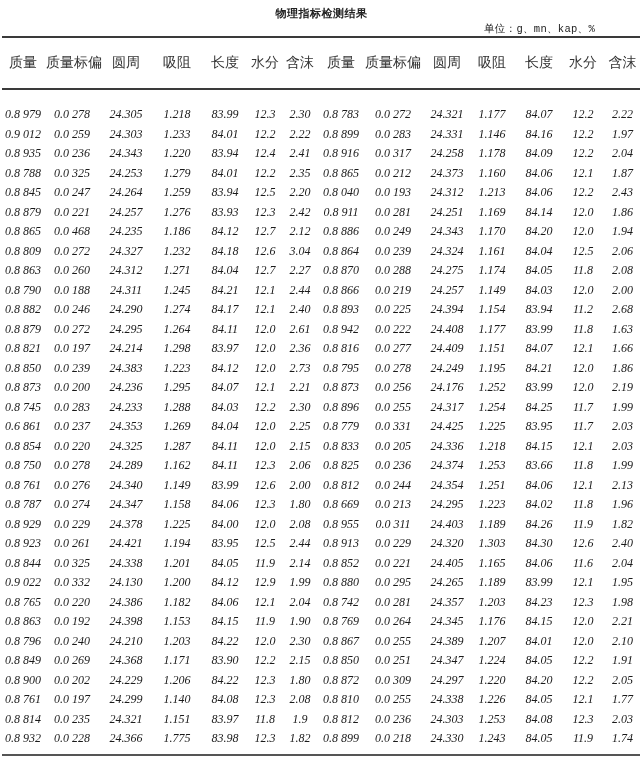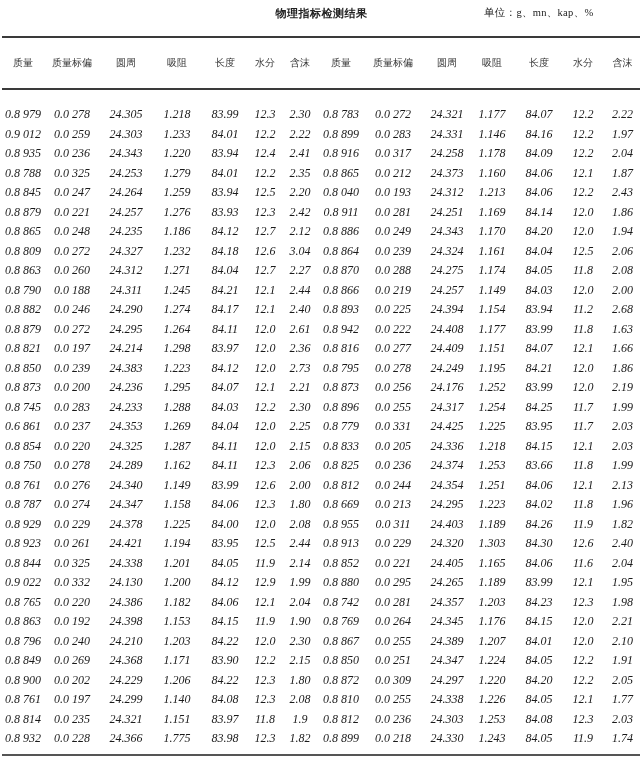--- a/index.html
+++ b/index.html
@@ -22,24 +22,24 @@
       width: 643px;
       text-align: center;
       font-size: 11px;
       font-weight: bold;
       letter-spacing: 0.5px;
       font-family: "DejaVu Sans", sans-serif;
       color: #222;
     }
     .unit {
       position: absolute;
-      top: 6px;
+      top: 22px;
       left: 484px;
       font-size: 10.5px;
-      font-family: Liberation Serif, serif;
+      font-family: Liberation Mono, monospace;
       color: #222;
       letter-spacing: 0.3px;
     }
     .rule {
       position: absolute;
       left: 2px;
       width: 638px;
       height: 2px;
       background: #3a3a3a;
     }
@@ -52,21 +52,21 @@
       left: 0;
       border-collapse: collapse;
       table-layout: fixed;
       width: 643px;
     }
     table.head { top: 52px; }
     table.body { top: 105px; font-style: italic; }
 
     th {
       font-weight: normal;
-      font-size: 10px;
+      font-size: 14px;
       font-family: "DejaVu Sans", sans-serif;
       color: #333;
       height: 22px;
       padding: 0;
       text-align: center;
       white-space: nowrap;
     }
     td {
       font-size: 12px;
       height: 19.5px;
@@ -246,21 +246,21 @@
         <td>0.8 911</td>
         <td>0.0 281</td>
         <td>24.251</td>
         <td>1.169</td>
         <td>84.14</td>
         <td>12.0</td>
         <td>1.86</td>
       </tr>
       <tr>
         <td>0.8 865</td>
-        <td>0.0 248</td>
+        <td>0.0 468</td>
         <td>24.235</td>
         <td>1.186</td>
         <td>84.12</td>
         <td>12.7</td>
         <td>2.12</td>
         <td>0.8 886</td>
         <td>0.0 249</td>
         <td>24.343</td>
         <td>1.170</td>
         <td>84.20</td>

